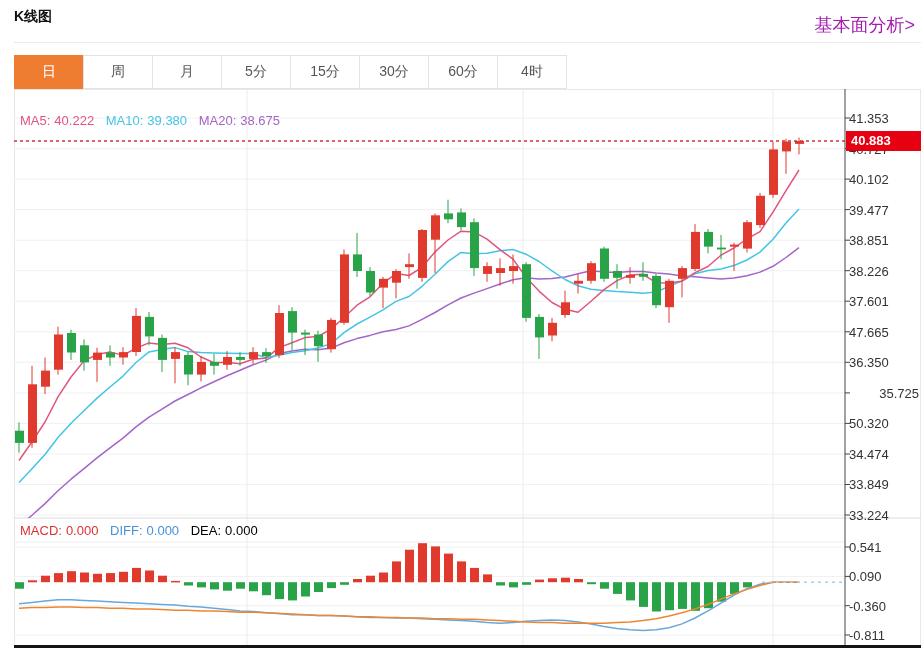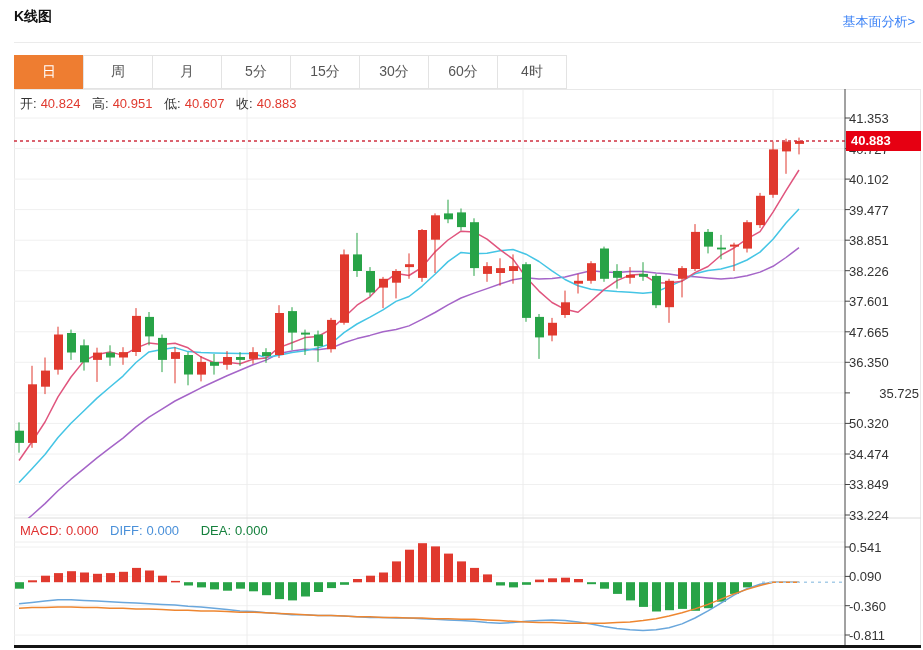--- a/index.html
+++ b/index.html
@@ -1,20 +1,20 @@
 <!DOCTYPE html>
 <html><head>
 <meta charset="utf-8">
 <style>
   html,body{margin:0;padding:0;background:#fff;}
   body{width:923px;height:650px;overflow:hidden;position:relative;
        font-family:"Liberation Sans","DejaVu Sans",sans-serif;}
   .page{position:absolute;inset:0;background:#fff;}
   .title{position:absolute;left:14px;top:8px;font-size:14px;font-weight:bold;color:#111;}
-  .analysis-link{position:absolute;right:8px;top:13px;font-size:13px;color:#3b82f6;cursor:pointer;}
+  .analysis-link{position:absolute;right:8px;top:13px;font-size:18px;color:#a21caf;cursor:pointer;}
   .title-divider{position:absolute;left:14px;right:2px;top:42px;height:1px;background:#ebebeb;}
   .tabs{position:absolute;left:14px;top:55px;height:34px;display:flex;z-index:5;}
   .tab{width:70px;height:34px;box-sizing:border-box;border:1px solid #e3e3e3;margin-left:-1px;
        display:flex;align-items:center;justify-content:center;font-size:14px;color:#555;
        background:#fff;cursor:pointer;}
   .tab:first-child{margin-left:0;}
   .tab.active{background:#ee7d31;border-color:#ee7d31;color:#fff;}
   .panel{position:absolute;left:14px;top:89px;width:907px;height:559px;box-sizing:border-box;
          border:1px solid #e8e8e8;border-bottom:none;}
   #chart-svg{position:absolute;left:0;top:0;z-index:1;}
@@ -404,32 +404,31 @@
       <line x1="845" y1="423.4" x2="850" y2="423.4" stroke="#444444" stroke-width="1"></line>
       <line x1="845" y1="454.0" x2="850" y2="454.0" stroke="#444444" stroke-width="1"></line>
       <line x1="845" y1="484.5" x2="850" y2="484.5" stroke="#444444" stroke-width="1"></line>
       <line x1="845" y1="515.0" x2="850" y2="515.0" stroke="#444444" stroke-width="1"></line>
       <line x1="845" y1="547.0" x2="850" y2="547.0" stroke="#444444" stroke-width="1"></line>
       <line x1="845" y1="576.4" x2="850" y2="576.4" stroke="#444444" stroke-width="1"></line>
       <line x1="845" y1="605.7" x2="850" y2="605.7" stroke="#444444" stroke-width="1"></line>
       <line x1="845" y1="635.0" x2="850" y2="635.0" stroke="#444444" stroke-width="1"></line>
     </svg>
 
-  <div class="legend-row" style="top:95px;">
-    <span class="grp"><span class="ohlc-label">开:</span><span class="ohlc-val" style="color: rgb(224, 57, 46);">40.824</span></span>
-    <span class="grp"><span class="ohlc-label">高:</span><span class="ohlc-val" style="color: rgb(224, 57, 46);">40.951</span></span>
-    <span class="grp"><span class="ohlc-label">低:</span><span class="ohlc-val" style="color: rgb(224, 57, 46);">40.607</span></span>
-    <span class="grp"><span class="ohlc-label">收:</span><span class="ohlc-val" style="color: rgb(224, 57, 46);">40.883</span></span>
+
+  <div class="legend-row" style="top:113px;">
+    <span class="grp" id="ma5-grp" style="color: rgb(224, 85, 126);"><span>MA5:</span><span>40.222</span></span>
+    <span class="grp" id="ma10-grp" style="color: rgb(69, 197, 229);"><span>MA10:</span><span>39.380</span></span>
+    <span class="grp" id="ma20-grp" style="color: rgb(165, 101, 200);"><span>MA20:</span><span>38.675</span></span>
   </div>
-
 
   <div class="legend-row" style="top:523px;">
     <span class="grp" id="macd-grp" style="color: rgb(224, 49, 49);"><span>MACD:</span><span>0.000</span></span>
     <span class="grp" id="diff-grp" style="color: rgb(74, 144, 217);"><span>DIFF:</span><span>0.000</span></span>
-    <span class="grp" id="dea-grp" style="color: #15803d; margin-left: 10px;"><span>DEA:</span><span>0.000</span></span>
+    <span class="grp" id="dea-grp" style="color: #000000;"><span>DEA:</span><span>0.000</span></span>
   </div>
 
   <div id="axis-layer">
       <div class="axis-label" style="top: 111px;">41.353</div>
       <div class="axis-label" style="top: 141.574px;">40.727</div>
       <div class="axis-label" style="top: 172.099px;">40.102</div>
       <div class="axis-label" style="top: 202.624px;">39.477</div>
       <div class="axis-label" style="top: 233.198px;">38.851</div>
       <div class="axis-label" style="top: 263.723px;">38.226</div>
       <div class="axis-label" style="top: 294.248px;">37.601</div>

